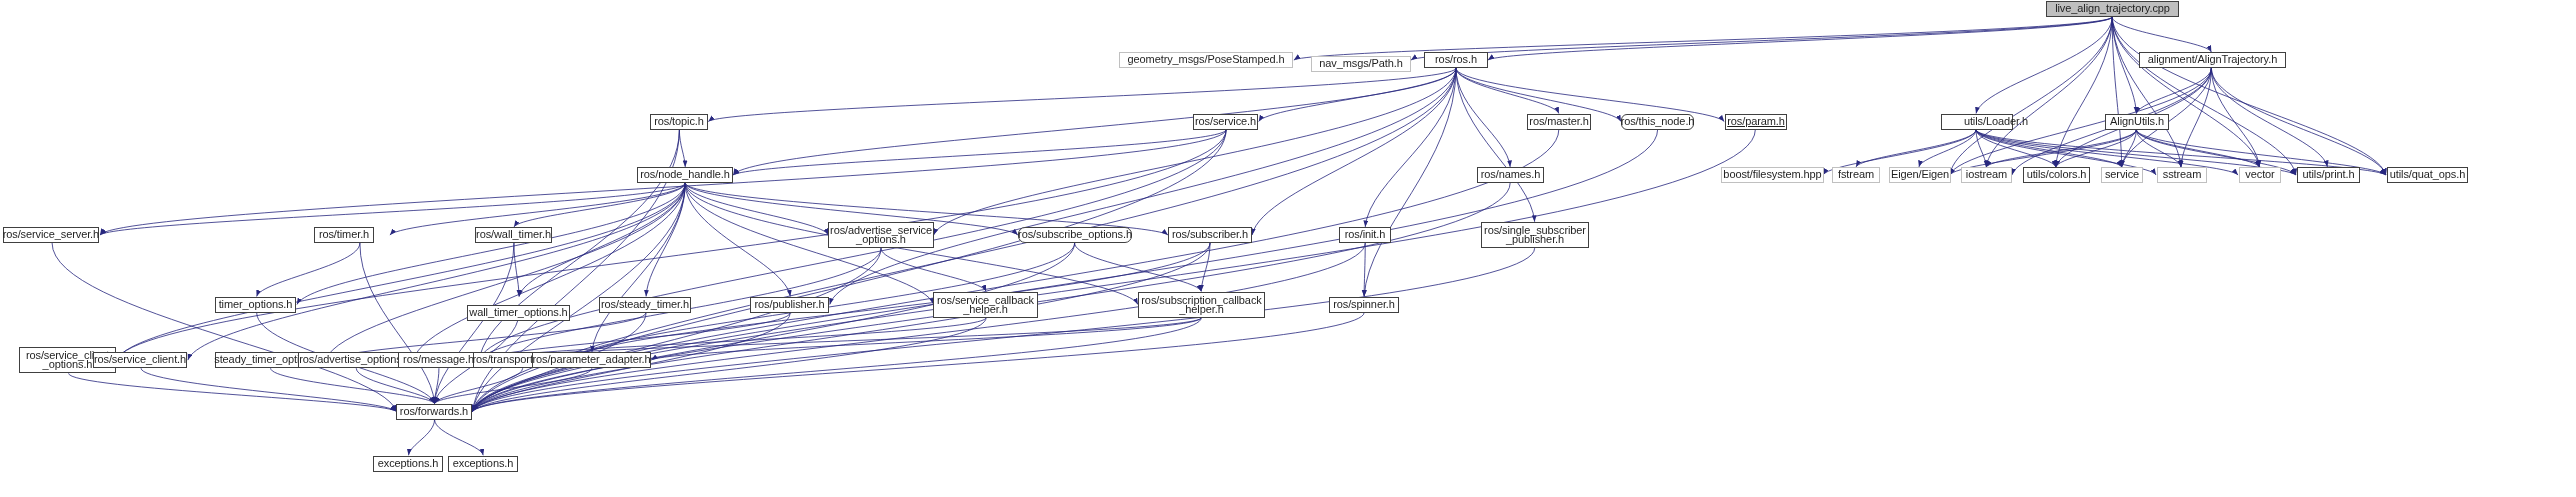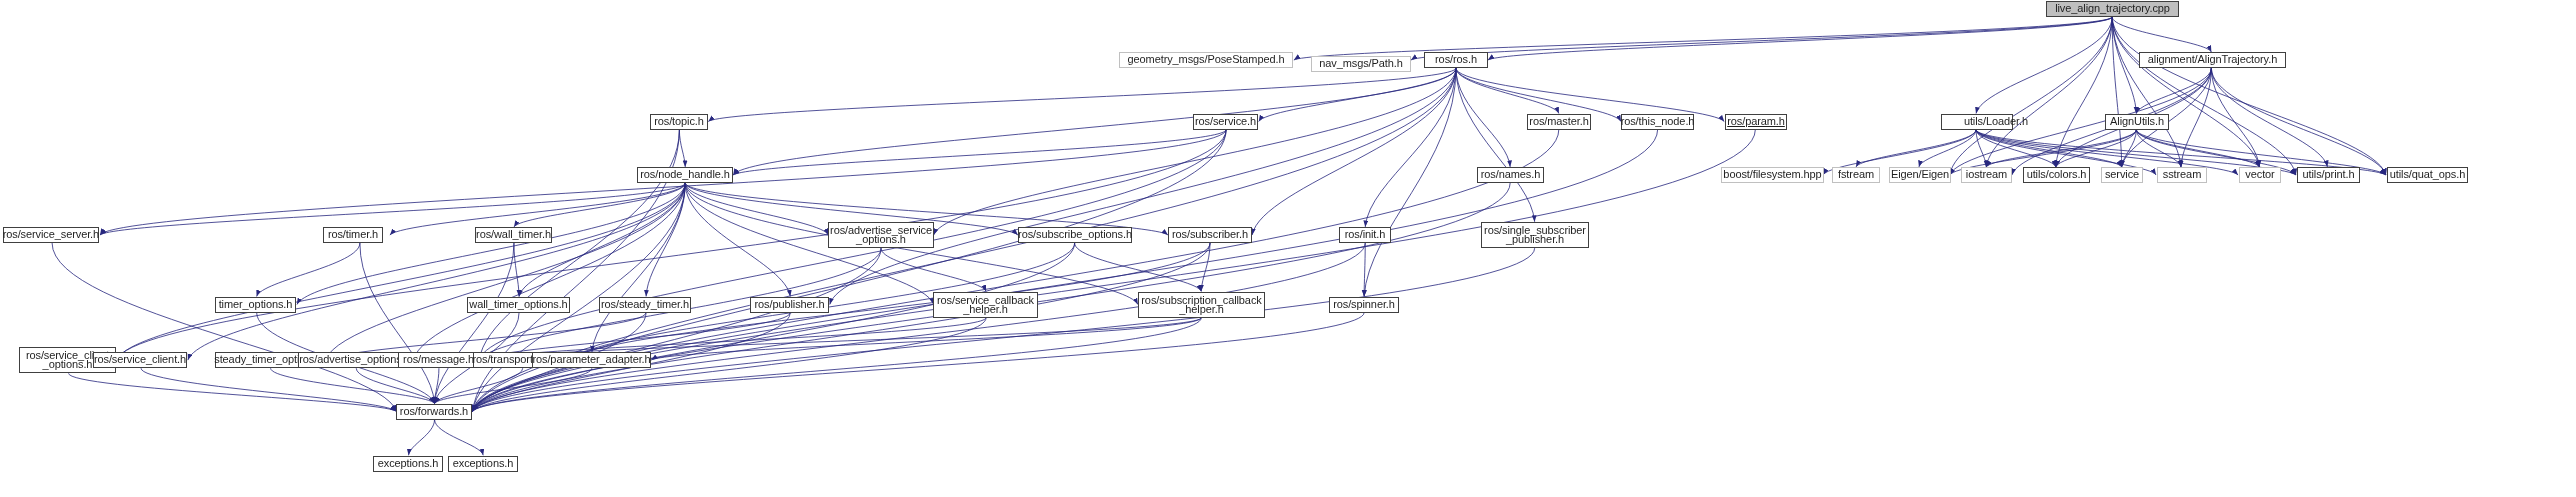--- a/index.html
+++ b/index.html
@@ -174,48 +174,48 @@
   </svg>
   <div id="nodes">
       <div class="node root" style="left: 2046px; top: 0.7px; width: 133px; height: 16px;">live_align_trajectory.cpp</div>
       <div class="node" style="left: 1119px; top: 52px; width: 174px; height: 16px;">geometry_msgs/PoseStamped.h</div>
       <div class="node" style="left: 1311px; top: 56px; width: 100px; height: 16px;">nav_msgs/Path.h</div>
       <div class="node strong" style="left: 1424px; top: 52px; width: 64px; height: 16px;">ros/ros.h</div>
       <div class="node strong" style="left: 2139px; top: 52px; width: 147px; height: 16px;">alignment/AlignTrajectory.h</div>
       <div class="node strong" style="left: 650px; top: 114px; width: 58px; height: 16px;">ros/topic.h</div>
       <div class="node strong" style="left: 1193px; top: 114px; width: 65px; height: 16px;">ros/service.h</div>
       <div class="node strong" style="left: 1527px; top: 114px; width: 64px; height: 16px;">ros/master.h</div>
-      <div class="node strong" style="left: 1621px; top: 114px; width: 73px; height: 16px;">ros/this_node.h</div>
+      <div class="node strong" style="left: 1621px; top: 114px; width: 73px; height: 16px; border-radius: 6px;">ros/this_node.h</div>
       <div class="node strong" style="left: 1725px; top: 114px; width: 62px; height: 16px; text-decoration: underline;">ros/param.h</div>
       <div class="node strong" style="left: 1941px; top: 114px; width: 72px; height: 16px; padding-left: 40px;">utils/Loader.h</div>
       <div class="node strong" style="left: 2105px; top: 114px; width: 64px; height: 16px;">AlignUtils.h</div>
       <div class="node strong" style="left: 637px; top: 167px; width: 96px; height: 16px;">ros/node_handle.h</div>
       <div class="node strong" style="left: 1477px; top: 167px; width: 67px; height: 16px;">ros/names.h</div>
       <div class="node" style="left: 1721px; top: 167px; width: 103px; height: 16px;">boost/filesystem.hpp</div>
       <div class="node" style="left: 1832px; top: 167px; width: 48px; height: 16px;">fstream</div>
       <div class="node" style="left: 1889px; top: 167px; width: 62px; height: 16px;">Eigen/Eigen</div>
       <div class="node" style="left: 1961px; top: 167px; width: 51px; height: 16px;">iostream</div>
       <div class="node strong" style="left: 2023px; top: 167px; width: 67px; height: 16px;">utils/colors.h</div>
       <div class="node" style="left: 2101px; top: 167px; width: 42px; height: 16px;">service</div>
       <div class="node" style="left: 2157px; top: 167px; width: 50px; height: 16px;">sstream</div>
       <div class="node" style="left: 2239px; top: 167px; width: 42px; height: 16px;">vector</div>
       <div class="node strong" style="left: 2297px; top: 167px; width: 63px; height: 16px;">utils/print.h</div>
       <div class="node strong" style="left: 2387px; top: 167px; width: 81px; height: 16px;">utils/quat_ops.h</div>
       <div class="node strong" style="left: 2.9px; top: 227px; width: 96px; height: 16px;">ros/service_server.h</div>
-      <div class="node strong" style="left: 323px; top: 227px; width: 60px; height: 16px;">ros/timer.h</div>
+      <div class="node strong" style="left: 314px; top: 227px; width: 60px; height: 16px;">ros/timer.h</div>
       <div class="node strong" style="left: 475px; top: 227px; width: 77px; height: 16px;">ros/wall_timer.h</div>
       <div class="node strong" style="left: 828px; top: 222px; width: 106px; height: 26px;">ros/advertise_service
 _options.h</div>
-      <div class="node strong" style="left: 1018px; top: 227px; width: 114px; height: 16px;">ros/subscribe_options.h</div>
+      <div class="node strong" style="left: 1018px; top: 227px; width: 114px; height: 16px; border-radius: 7px;">ros/subscribe_options.h</div>
       <div class="node strong" style="left: 1168px; top: 227px; width: 84px; height: 16px;">ros/subscriber.h</div>
       <div class="node strong" style="left: 1339px; top: 227px; width: 52px; height: 16px;">ros/init.h</div>
       <div class="node strong" style="left: 1481px; top: 222px; width: 108px; height: 26px;">ros/single_subscriber
 _publisher.h</div>
       <div class="node strong" style="left: 215px; top: 297px; width: 81px; height: 16px;">timer_options.h</div>
-      <div class="node strong" style="left: 467px; top: 297px; width: 103px; height: 16px;">wall_timer_options.h</div>
+      <div class="node strong" style="left: 467px; top: 305px; width: 103px; height: 16px;">wall_timer_options.h</div>
       <div class="node strong" style="left: 599px; top: 297px; width: 92px; height: 16px;">ros/steady_timer.h</div>
       <div class="node strong" style="left: 750px; top: 297px; width: 79px; height: 16px;">ros/publisher.h</div>
       <div class="node strong" style="left: 933px; top: 292px; width: 105px; height: 26px;">ros/service_callback
 _helper.h</div>
       <div class="node strong" style="left: 1138px; top: 292px; width: 127px; height: 26px;">ros/subscription_callback
 _helper.h</div>
       <div class="node strong" style="left: 1329px; top: 297px; width: 70px; height: 16px;">ros/spinner.h</div>
       <div class="node strong" style="left: 19px; top: 347px; width: 97px; height: 26px;">ros/service_client
 _options.h</div>
       <div class="node strong" style="left: 93px; top: 352px; width: 94px; height: 16px;">ros/service_client.h</div>

